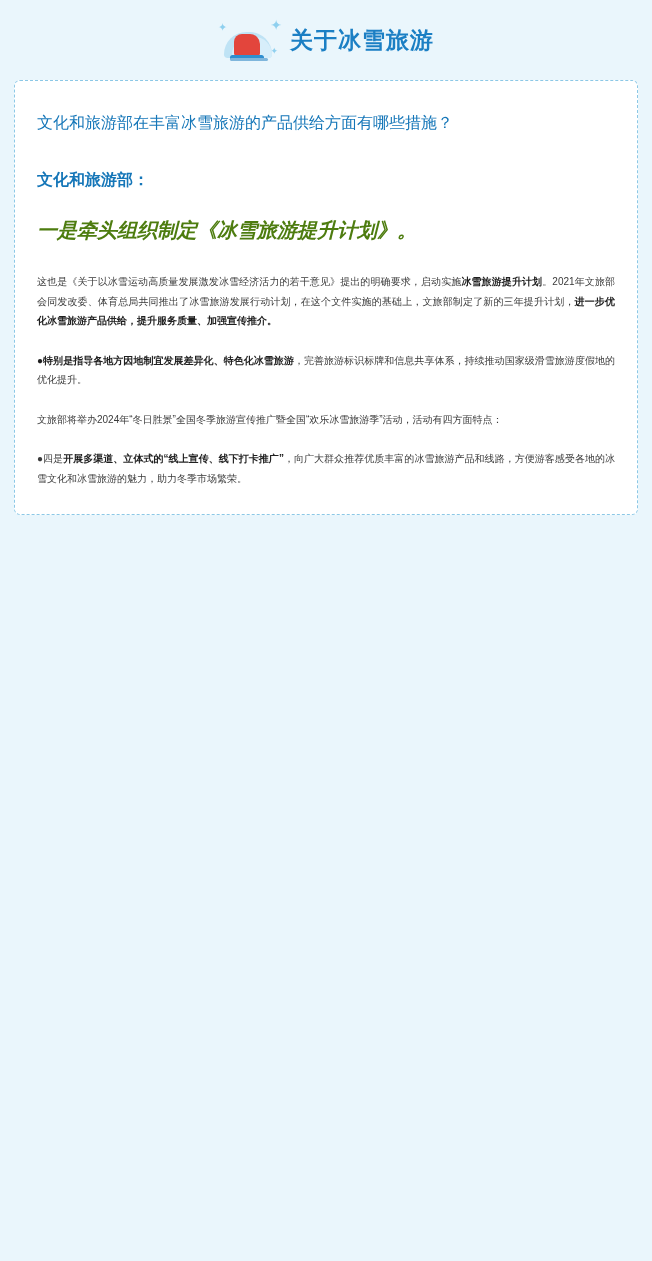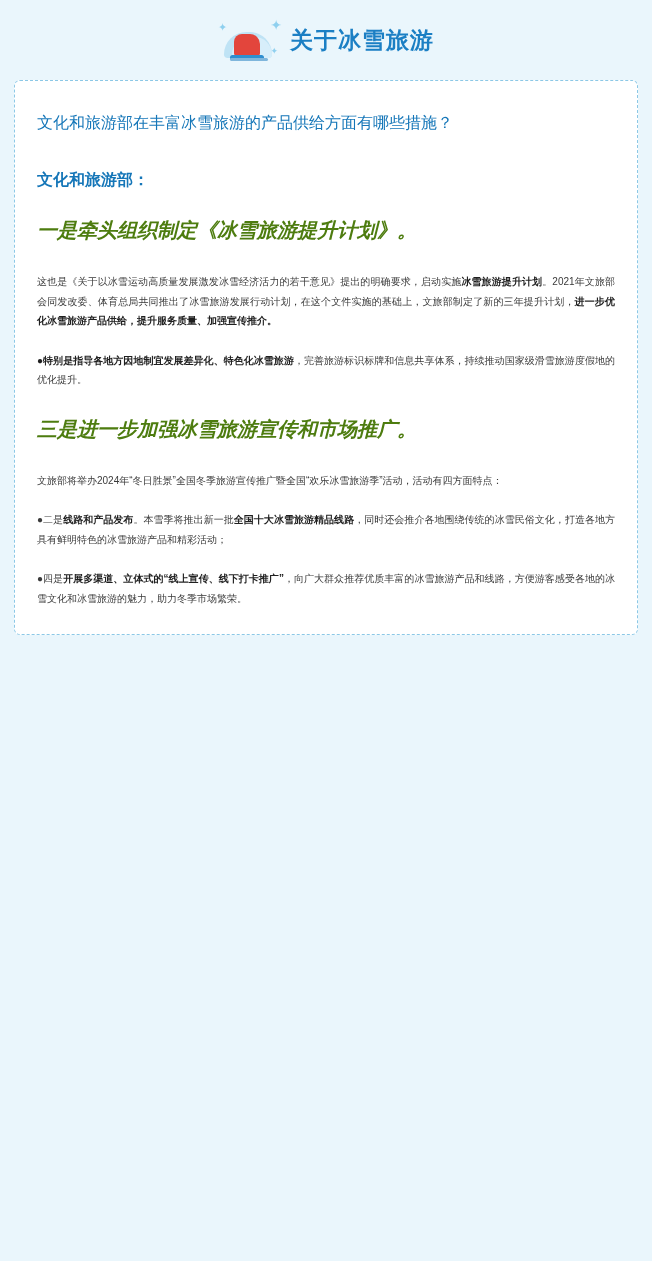--- a/index.html
+++ b/index.html
@@ -161,24 +161,22 @@
 
     <p class="sub-head">一是牵头组织制定《冰雪旅游提升计划》。</p>
 
     <p class="body-text"><span>这也是《关于以冰雪运动高质量发展激发冰雪经济活力的若干意见》提出的明确要求，启动实施</span><b>冰雪旅游提升计划</b><span>。2021年文旅部会同发改委、体育总局共同推出了冰雪旅游发展行动计划，在这个文件实施的基础上，文旅部制定了新的三年提升计划，</span><b>进一步优化冰雪旅游产品供给，提升服务质量、加强宣传推介。</b></p>
 
 
     <p class="bullet"><b>●特别是指导各地方因地制宜发展差异化、特色化冰雪旅游</b><span>，完善旅游标识标牌和信息共享体系，持续推动国家级滑雪旅游度假地的优化提升。</span></p>
 
 
 
-    <p class="sub-head">三是进一步加强冰雪旅游宣传和市场推广。</p>
 
     <p class="body-text">文旅部将举办2024年“冬日胜景”全国冬季旅游宣传推广暨全国“欢乐冰雪旅游季”活动，活动有四方面特点：</p>
 
 
-    <p class="bullet"><span>●二是</span><b>线路和产品发布</b><span>。本雪季将推出新一批</span><b>全国十大冰雪旅游精品线路</b><span>，同时还会推介各地围绕传统的冰雪民俗文化，打造各地方具有鲜明特色的冰雪旅游产品和精彩活动；</span></p>
 
 
     <p class="bullet"><span>●四是</span><b>开展多渠道、立体式的“线上宣传、线下打卡推广”</b><span>，向广大群众推荐优质丰富的冰雪旅游产品和线路，方便游客感受各地的冰雪文化和冰雪旅游的魅力，助力冬季市场繁荣。</span></p>
 
   </div>
 </div>
 
 </body></html>

